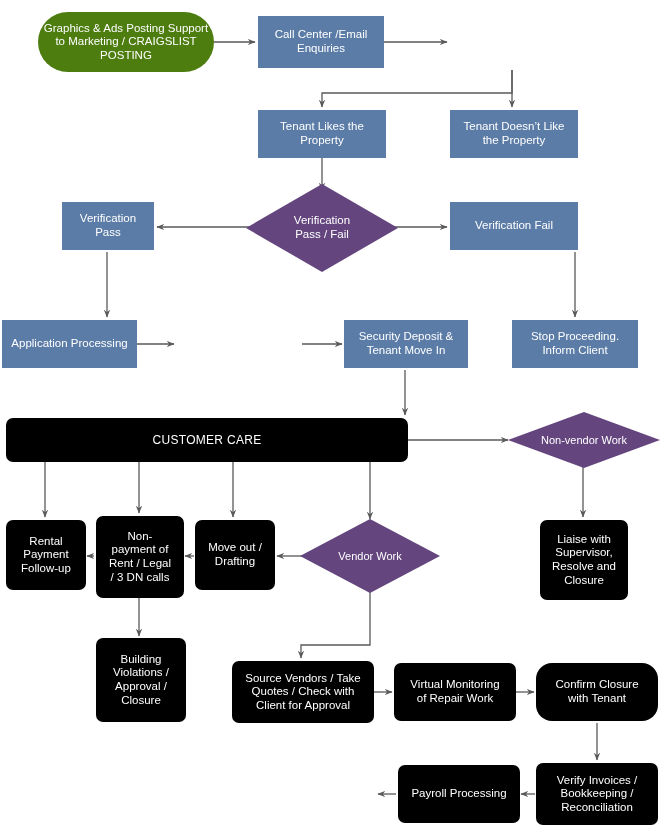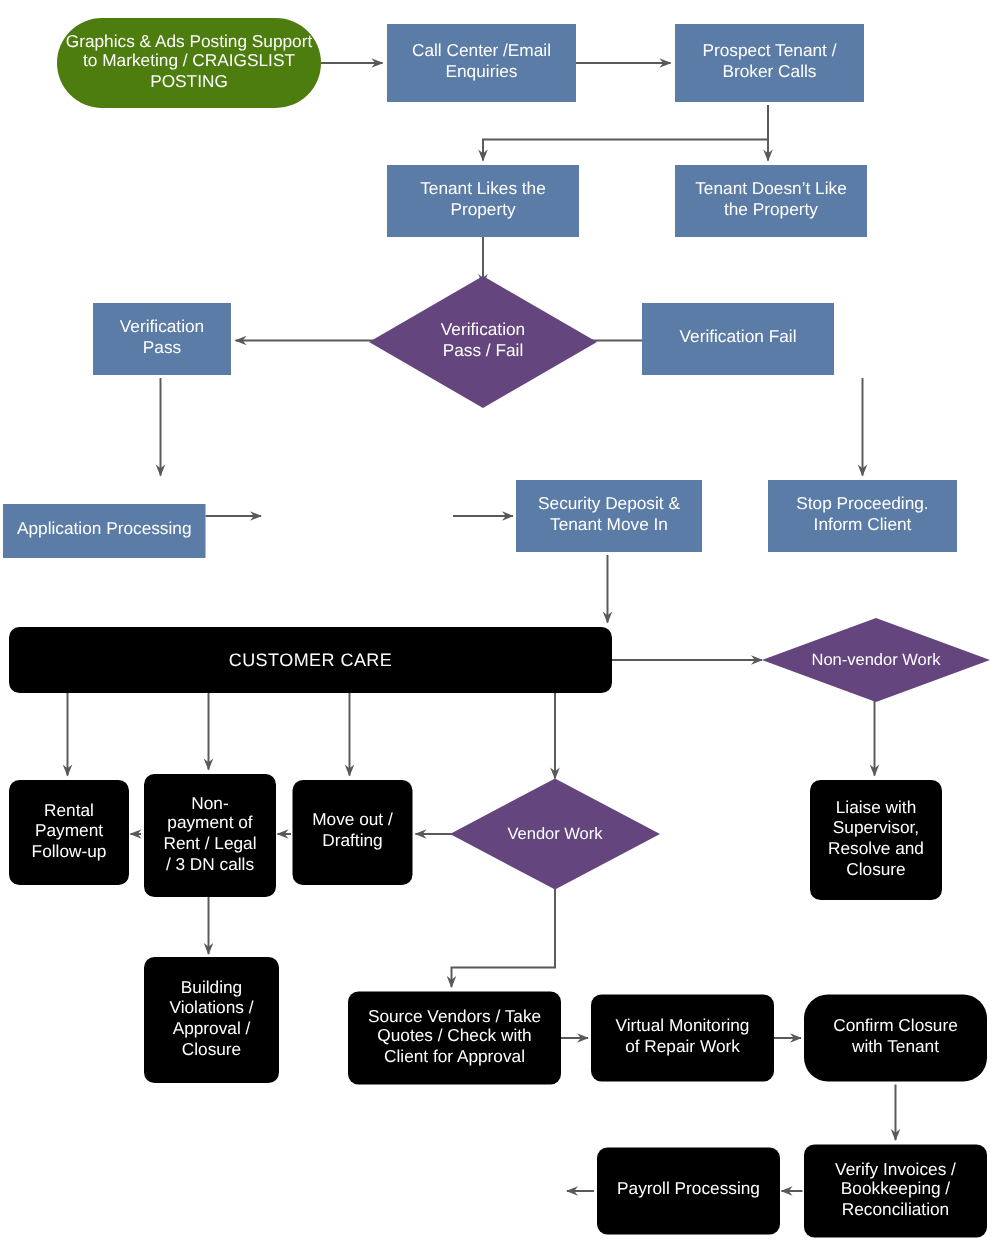--- a/index.html
+++ b/index.html
@@ -137,40 +137,38 @@
 
       <path d="M396,794 L378,794"></path>
     </g>
   </svg>
 
   <div class="node shape-pill fill-magenta" style="left:38px; top:12px; width:176px; height:60px; font-size:11.5px;">Graphics &amp; Ads Posting Support to Marketing / CRAIGSLIST POSTING</div>
 
   <div class="node shape-rect fill-steel" style="left:258px; top:16px; width:126px; height:52px; font-size:11.5px;">Call Center /Email
 Enquiries</div>
 
-  <div class="node shape-rect fill-steel" style="left:450px; top:16px; width:126px; height:52px; font-size:11.5px;">Prospect Tenant /
-Broker  Calls</div>
 
   <div class="node shape-rect fill-steel" style="left:258px; top:110px; width:128px; height:48px; font-size:11.5px;">Tenant Likes the
 Property</div>
 
   <div class="node shape-rect fill-steel" style="left:450px; top:110px; width:128px; height:48px; font-size:11.5px;">Tenant Doesn’t Like
 the Property</div>
 
   <div class="node shape-rect fill-steel" style="left:62px; top:202px; width:92px; height:48px; font-size:11.5px;">Verification Pass</div>
 
   <div class="diamond-wrap" style="left:246px; top:184px; width:152px; height:88px;">
     <div class="diamond-shape"></div>
     <div class="diamond-label" style="font-size:11.5px;">Verification
 Pass / Fail</div>
   </div>
 
-  <div class="node shape-rect fill-steel" style="left:428px; top:202px; width:128px; height:48px; font-size:11.5px;">Verification Fail</div>
-
-  <div class="node shape-rect fill-steel" style="left:2px; top:320px; width:135px; height:36px; font-size:11.5px;margin-top:16px;">Application Processing</div>
+  <div class="node shape-rect fill-steel" style="left:450px; top:202px; width:128px; height:48px; font-size:11.5px;">Verification Fail</div>
+
+  <div class="node shape-rect fill-steel" style="left:2px; top:320px; width:135px; height:48px; font-size:11.5px;">Application Processing</div>
 
 
   <div class="node shape-rect fill-steel" style="left:344px; top:320px; width:124px; height:48px; font-size:11.5px;">Security Deposit &amp;
 Tenant Move In</div>
 
   <div class="node shape-rect fill-steel" style="left:512px; top:320px; width:126px; height:48px; font-size:11.5px;">Stop Proceeding.
 Inform Client</div>
 
   <div class="node shape-round fill-navy" style="left:6px; top:418px; width:402px; height:44px; font-size:12px; letter-spacing:0.3px;">CUSTOMER CARE</div>
 

